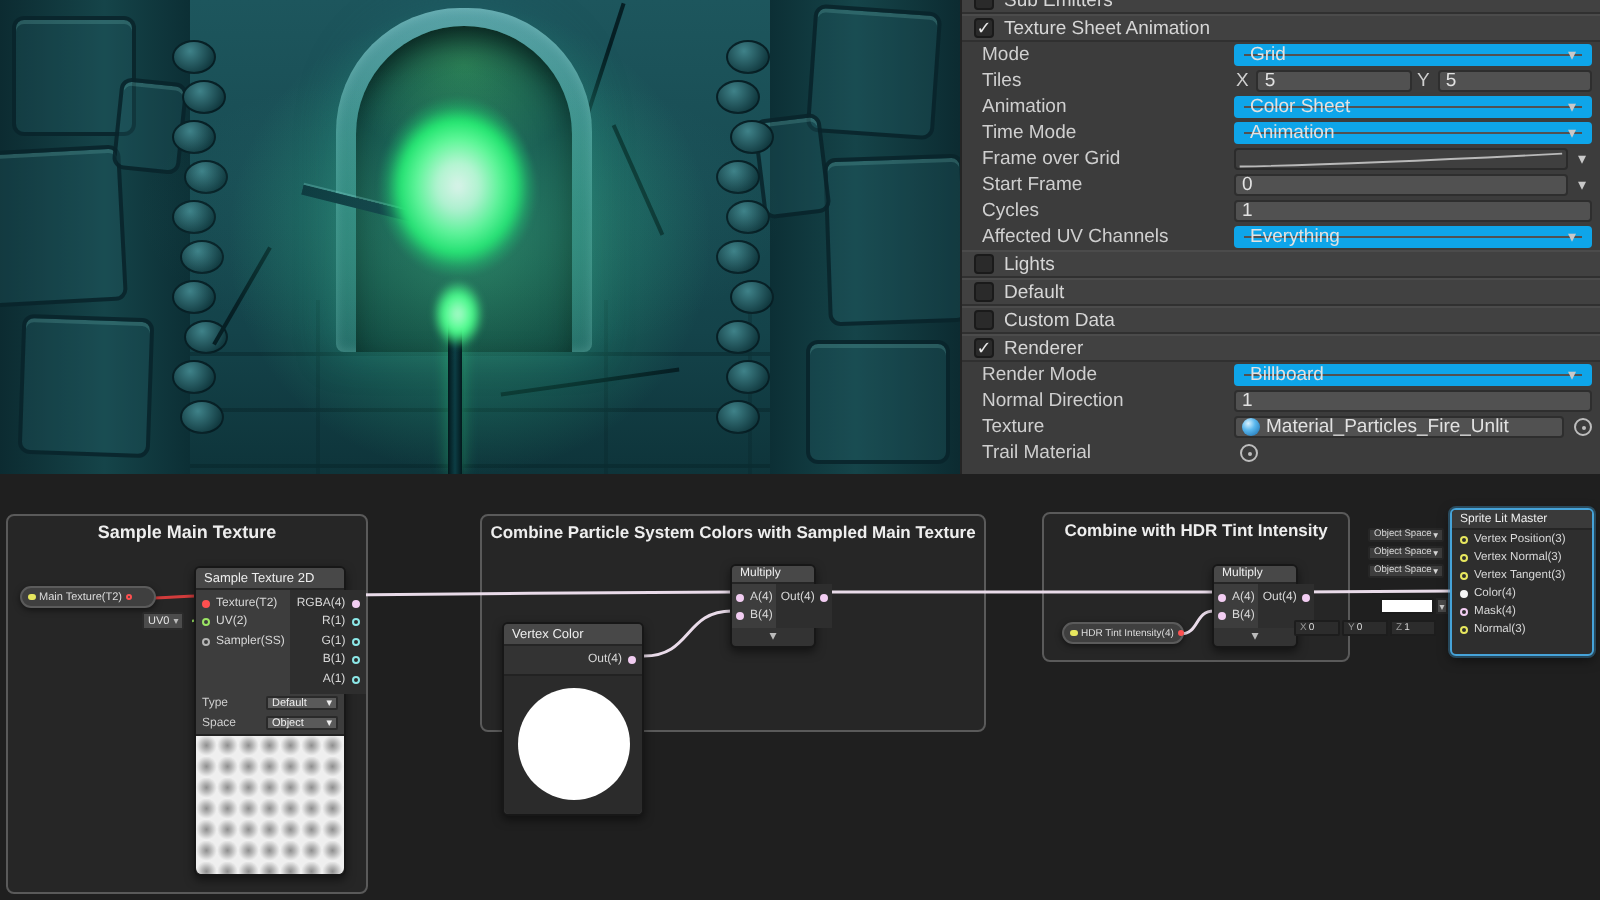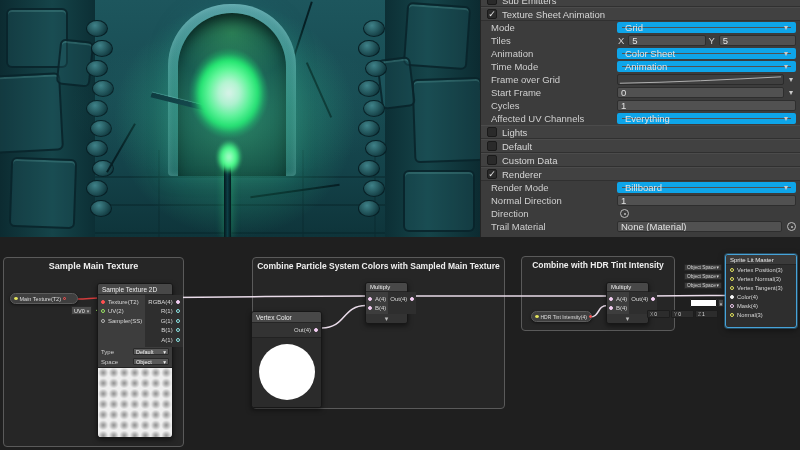--- a/index.html
+++ b/index.html
@@ -315,39 +315,40 @@
   </div>
 
   <div class="irow">
     <span class="ilabel">Normal Direction</span>
     <div class="ifield">
         <span>1</span>
       </div>
   </div>
 
   <div class="irow">
-    <span class="ilabel">Direction</span>
+    <span class="ilabel">Texture</span>
+    <div class="ifield">
+      <span class="sphere"></span>
+      <span>Material_Particles_Fire_Unlit</span>
+    </div>
     <span class="picker"></span>
   </div>
 
   <div class="irow">
     <span class="ilabel">Trail Material</span>
-    <div class="ifield">
-      <span>None (Material)</span>
-    </div>
     <span class="picker"></span>
   </div>
 </div>
 
 <div class="graph">
 
   <div class="ggroup" style="left:3px;top:20px;width:181px;height:190px;">
     <div class="ggroup-title">Sample Main Texture</div>
   </div>
-  <div class="ggroup" style="left:240px;top:20px;width:253px;height:152px;margin-left:12px;">
+  <div class="ggroup" style="left:240px;top:20px;width:253px;height:109px;">
     <div class="ggroup-title" style="font-size:8.5px;">Combine Particle System Colors with Sampled Main Texture</div>
   </div>
   <div class="ggroup" style="left:521px;top:19px;width:154px;height:75px;">
     <div class="ggroup-title" style="font-size:8.5px;">Combine with HDR Tint Intensity</div>
   </div>
 
   <svg class="wires" width="800" height="213">
     <path d="M77,62 C87,62 91,61 98,61" stroke="#d23c3c" stroke-width="1.5" fill="none"></path>
     <path d="M96,73.5 C100,73.5 99,70.5 101,70.5" stroke="#9be564" stroke-width="1.2" fill="none"></path>
     <path d="M172,60.5 C230,60 310,59 366,59" stroke="#e9dbe9" stroke-width="1.5" fill="none"></path>

